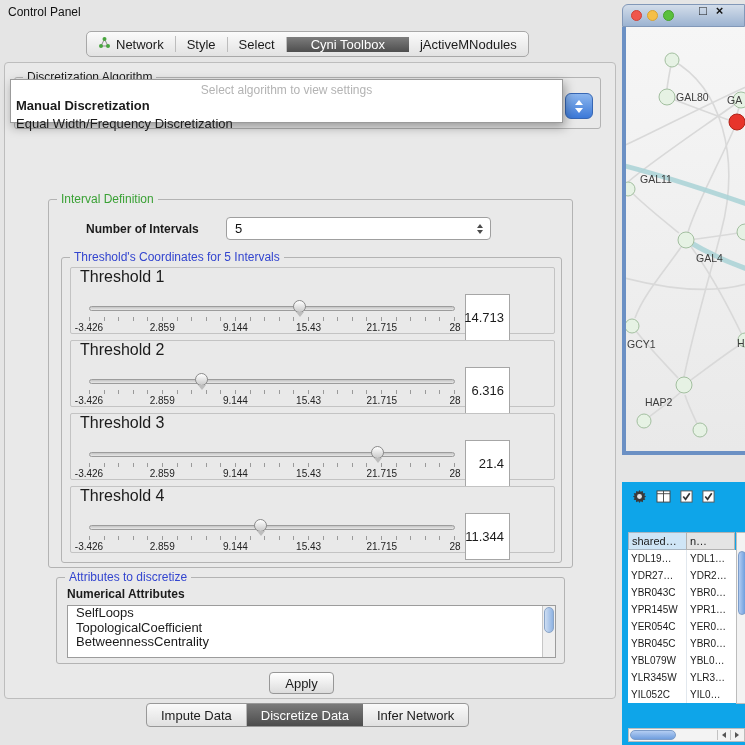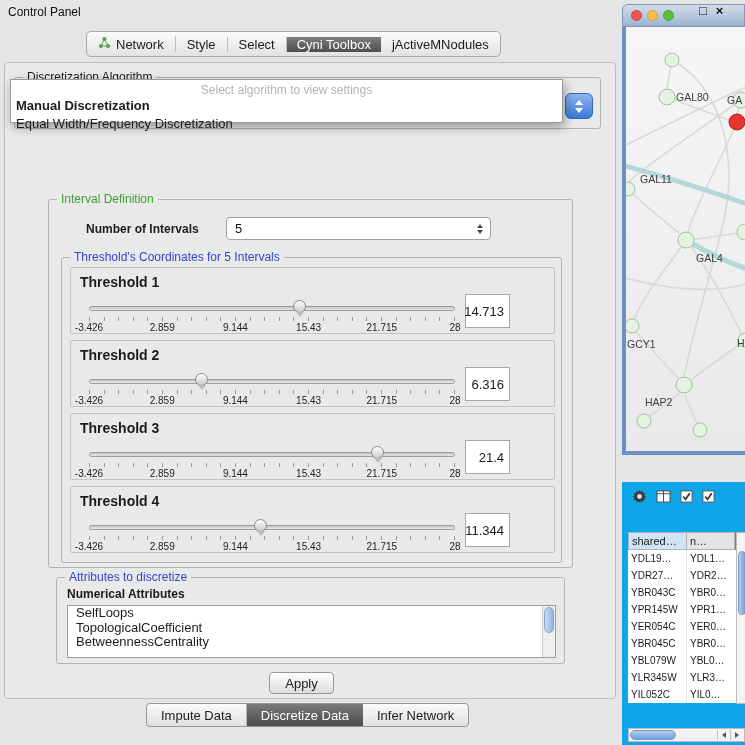--- a/index.html
+++ b/index.html
@@ -9,21 +9,21 @@
 
 
 #cp-titlebar{left:0;top:0;width:620px;height:24px;line-height:24px;padding-left:8px;color:#111}
 #panel-btns{left:699px;top:2px;z-index:40;display:flex;gap:9px;align-items:center;height:18px;color:#111;font-size:13px}
 .pbtn{line-height:18px}
 
 
 #top-tabs{left:86px;top:31px;height:26px;display:flex;align-items:center;border:1px solid #a8a8a8;border-radius:5px;background:linear-gradient(#fbfbfb,#e2e2e2);z-index:2}
 .ttab{display:flex;align-items:center;gap:5px;padding:0 11px;border-right:1px solid #bdbdbd;font-size:13px}
 .ttab:last-child{border-right:0}
-.ttab.dark{background:linear-gradient(#7d7d7d,#4e4e4e);color:#fff;border-right:0;border-radius:0;padding:0 10px}
+.ttab.dark{background:linear-gradient(#7d7d7d,#4e4e4e);color:#fff;border-right:0;border-radius:0;padding:0 24px}
 
 
 #cp-body{left:4px;top:62px;width:612px;height:637px;background:#e9e9e9;border:1px solid #bdbdbd;border-radius:4px}
 .group{position:absolute;border:1px solid #b3b3b3;border-radius:3px}
 .gtitle{position:absolute;top:-8px;left:8px;background:#e9e9e9;padding:0 4px;font-size:12px;line-height:15px;white-space:nowrap}
 .green{color:#3aa135}.blue{color:#3345cf}.bold{font-weight:bold}
 
 .combo{position:absolute;background:#fff;border:1px solid #9f9f9f;border-radius:4px;font-size:13px;display:flex;align-items:center;padding-left:8px;color:#111}
 .carrows{position:absolute;right:7px;top:50%;transform:translateY(-50%);display:flex;flex-direction:column;gap:2px}
 .tri-u{width:0;height:0;border-left:3.5px solid transparent;border-right:3.5px solid transparent;border-bottom:4px solid #4a4a4a}
@@ -32,22 +32,22 @@
 #algo-capsule{left:560px;top:30px;width:28px;height:26px;border-radius:6px;background:linear-gradient(#8cb6ee,#3c79d8);border:1px solid #3767b4;display:flex;flex-direction:column;align-items:center;justify-content:center;gap:3px}
 .wtri-u{width:0;height:0;border-left:4px solid transparent;border-right:4px solid transparent;border-bottom:5px solid #fff}
 .wtri-d{width:0;height:0;border-left:4px solid transparent;border-right:4px solid transparent;border-top:5px solid #fff}
 
 #algo-popup{left:5px;top:16px;width:553px;height:44px;background:#fff;border:1px solid #9b9b9b;box-shadow:2px 4px 10px rgba(0,0,0,.35);z-index:30}
 #algo-popup .ph{height:17px;text-align:center;color:#b3b3b3;font-size:12px;padding-top:3px}
 #algo-popup .opt{font-size:13px;padding:1px 5px;height:18px;white-space:nowrap}
 
 
 .thr{position:absolute;left:8px;width:485px;height:67px;border:1px solid #c3c3c3;border-radius:2px}
-.thr-label{position:absolute;left:9px;top:6px;font-weight:bold;font-size:14px}
-.thr-value{position:absolute;left:394px;top:26px;width:45px;height:34px;background:#fff;border:1px solid #a6a6a6;font-size:13px;display:flex;align-items:center;justify-content:flex-end;padding-right:5px}
+.thr-label{position:absolute;left:9px;top:0;font-weight:normal;font-size:16px}
+.thr-value{position:absolute;left:394px;top:26px;width:45px;height:47px;background:#fff;border:1px solid #a6a6a6;font-size:13px;display:flex;align-items:center;justify-content:flex-end;padding-right:5px}
 .slider{position:absolute;left:18px;top:30px;width:366px;height:36px}
 .track{position:absolute;left:0;top:8px;width:100%;height:5px;border:1px solid #9c9c9c;border-radius:3px;background:linear-gradient(#c4c4c4,#e8e8e8)}
 .thumb{position:absolute;top:2px;width:13px;height:13px;margin-left:-7px;border-radius:50%;background:linear-gradient(#ffffff,#c9c9c9);border:1px solid #8b8b8b;z-index:2}
 .thumb:after{content:"";position:absolute;left:50%;bottom:-5px;transform:translateX(-50%);border-left:4px solid transparent;border-right:4px solid transparent;border-top:5px solid #bdbdbd}
 .ticks{position:absolute;left:0;top:19px;width:100%;height:4px;background:repeating-linear-gradient(90deg,#9a9a9a 0,#9a9a9a 1px,transparent 1px,transparent 14.6px)}
 .scale{position:absolute;left:0;top:24px;width:100%;height:12px;font-size:10px;color:#222}
 .scale span{position:absolute;transform:translateX(-50%);white-space:nowrap}
 
 
 #attr-list{position:absolute;left:10px;top:27px;width:489px;height:53px;background:#fff;border:1px solid #9c9c9c;overflow:hidden;font-size:13px}

